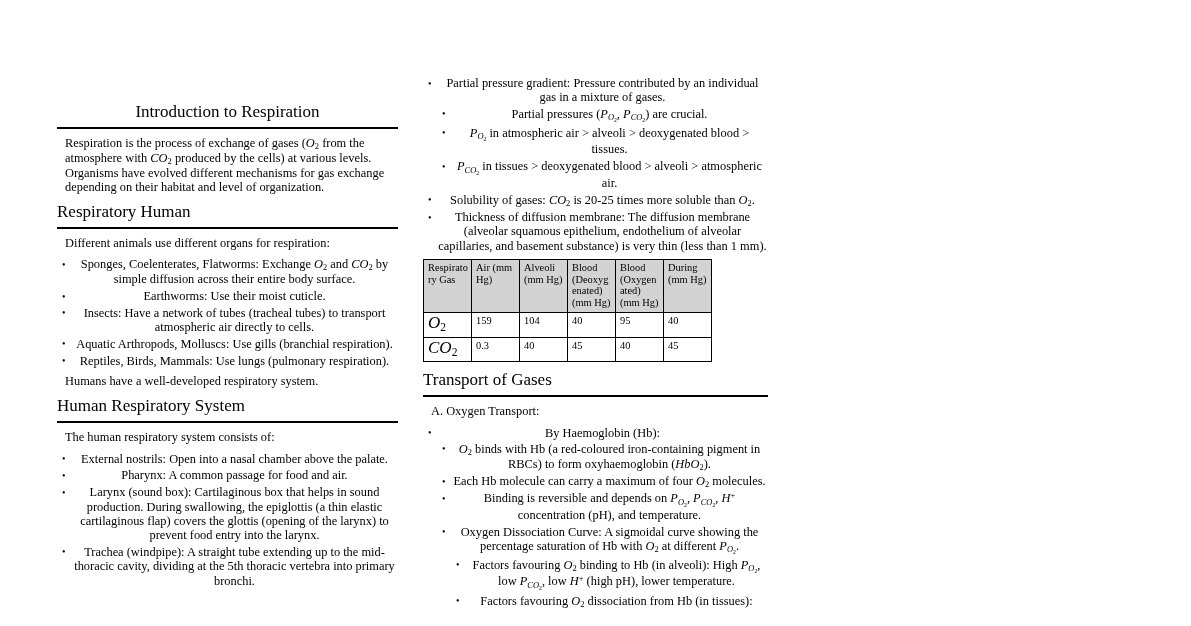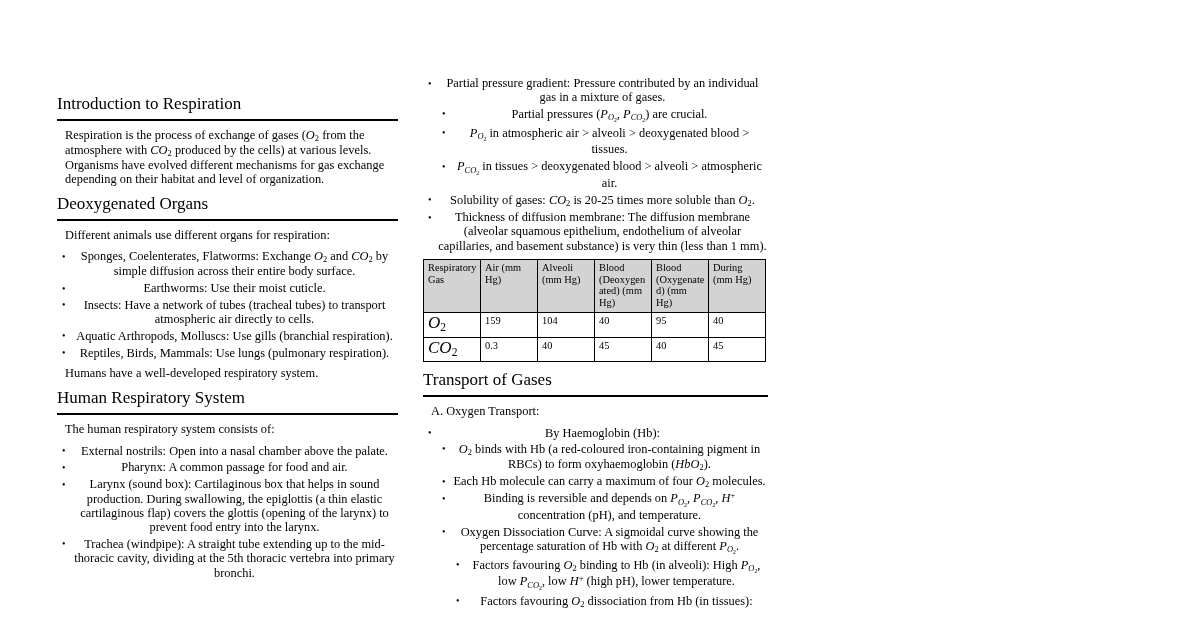--- a/index.html
+++ b/index.html
@@ -11,56 +11,56 @@
   }
   .col { position:absolute; }
   .col-left  { left:57px;  top:90px; width:341px; }
   .col-right { left:423px; top:76px; width:345px; }
 
   .doc-h {
     font-size:17px; line-height:20px; font-weight:normal;
     margin:8px 0 7px; padding-bottom:5px;
     border-bottom:2px solid #000;
   }
-  .col .doc-h:first-child { margin-top:4px; }
+  .col .doc-h:first-child { margin-top:12px;text-align:center; }
   .doc-p { margin:0 8px 7px; }
 
   .doc-ul { list-style:none; margin:0 0 6px; padding:0 0 0 14px; }
   .doc-ul .doc-ul { margin:2px 0 1px; padding-left:14px; }
   .doc-li { position:relative; margin-bottom:2.5px;text-align:center; }
   .doc-li::before {
     content:"\2022"; position:absolute; left:-9px; top:1.5px;
     font-size:10px; line-height:12px;
   }
 
   .math { font-style:normal; }
   .math i { font-style:italic; }
   .math sub, .math sup { font-size:68%; line-height:1; }
   .math sub { vertical-align:-0.28em; }
   .math sup { vertical-align:0.42em; }
 
   .gas-table {
-    border-collapse:collapse; table-layout:fixed; width:343px;
+    border-collapse:collapse; table-layout:fixed; width:289px;
     margin:1px 0 6px; font-size:10.4px; line-height:11.7px;
   }
   .gas-table th, .gas-table td {
     border:1px solid #000; padding:2px 3px 3px 4px;
     vertical-align:top; text-align:left; font-weight:normal;
     word-wrap:break-word; overflow-wrap:break-word;
   }
   .gas-table th { background:#d3d3d3; }
   .gas-table td.math-cell { font-size:17px; line-height:14px; padding-top:3px; }
 </style>
 </head>
 <body>
 
 <div class="col col-left">
     <h2 class="doc-h">Introduction to Respiration</h2>
     <p class="doc-p">Respiration is the process of exchange of gases (<span class="math"><i>O</i><sub>2</sub></span> from the atmosphere with <span class="math"><i>C</i><i>O</i><sub>2</sub></span> produced by the cells) at various levels. Organisms have evolved different mechanisms for gas exchange depending on their habitat and level of organization.</p>
-    <h2 class="doc-h">Deoxygenated Organs</h2>
+    <h2 class="doc-h">Respiratory Human</h2>
     <p class="doc-p">Different animals use different organs for respiration:</p>
     <ul class="doc-ul">
       <li class="doc-li"><span class="li-text">Sponges, Coelenterates, Flatworms: Exchange <span class="math"><i>O</i><sub>2</sub></span> and <span class="math"><i>C</i><i>O</i><sub>2</sub></span> by simple diffusion across their entire body surface.</span></li>
       <li class="doc-li"><span class="li-text">Earthworms: Use their moist cuticle.</span></li>
       <li class="doc-li"><span class="li-text">Insects: Have a network of tubes (tracheal tubes) to transport atmospheric air directly to cells.</span></li>
       <li class="doc-li"><span class="li-text">Aquatic Arthropods, Molluscs: Use gills (branchial respiration).</span></li>
       <li class="doc-li"><span class="li-text">Reptiles, Birds, Mammals: Use lungs (pulmonary respiration).</span></li>
     </ul>
     <p class="doc-p">Humans have a well-developed respiratory system.</p>
     <h2 class="doc-h">Human Respiratory System</h2>

